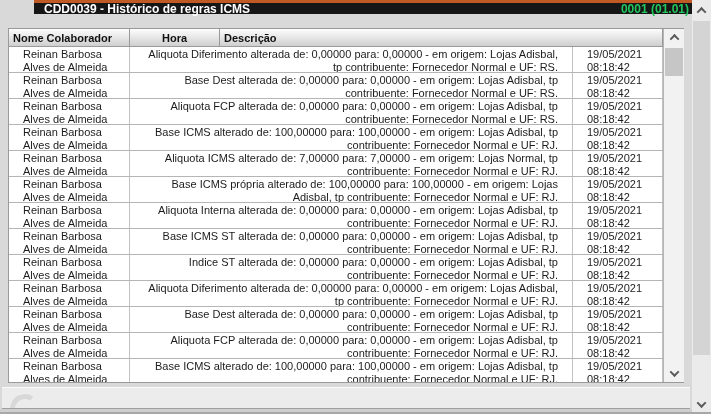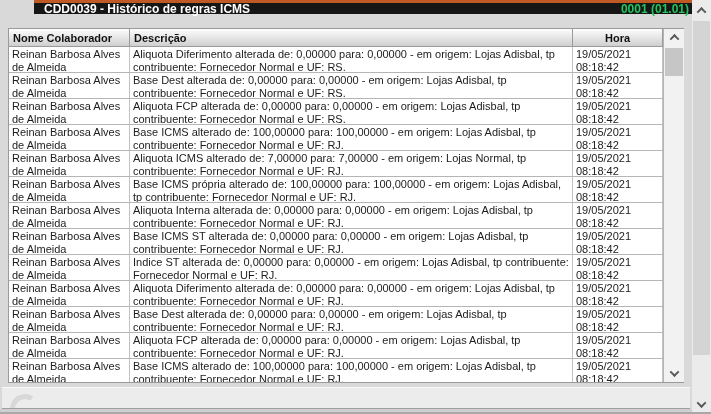--- a/index.html
+++ b/index.html
@@ -32,23 +32,23 @@
   .thead { display:flex; height:18px;
     background:linear-gradient(#fdfdfd, #cfcfcf);
     border-bottom:1px solid #9a9a9a; font-weight:bold; color:#111;
   }
   .thead .hcell { display:flex; align-items:center; padding:0 4px; border-right:1px solid #9a9a9a; cursor:pointer; }
   .h-name { width:121px; }
   .h-desc { width:443px; }
   .h-hora { width:90px; justify-content:center; }
   .tbody { width:654px; }
   .trow { display:flex; height:26px; border-bottom:1px solid #b5b5b5; background:#ffffff; cursor:pointer; }
-  .cell { padding:0 3px; line-height:12.5px; overflow:hidden; border-right:1px solid #c2c2c2; display:block; padding-top:1px; }
+  .cell { padding:0 14px; line-height:12.5px; overflow:hidden; border-right:1px solid #c2c2c2; display:block; padding-top:1px; }
   .cell-name { width:121px; text-align:left; }
-  .cell-desc { width:443px; text-align:left; }
+  .cell-desc { width:443px; text-align:right; }
   .cell-time { width:90px; text-align:left; }
   
   .inner-scroll {
     position:absolute; right:0; top:0; width:21px; height:100%;
     background:#f2f2f2; border-left:1px solid #b5b5b5;
   }
   .inner-scroll .sbtn { position:absolute; left:0; width:100%; height:17px; background:#f2f2f2;
     display:flex; align-items:center; justify-content:center; cursor:pointer; }
   .inner-scroll .sbtn.up { top:0; }
   .inner-scroll .sbtn.down { bottom:0; }
@@ -84,22 +84,22 @@
     <span class="title">CDD0039 - Histórico de regras ICMS</span>
     <span class="version">0001 (01.01)</span>
     <span class="help-btn">
       <span>?</span>
     </span>
   </div>
 
   <div class="table-wrap">
     <div class="thead">
       <div class="hcell h-name">Nome Colaborador</div>
+      <div class="hcell h-hora">Hora</div>
       <div class="hcell h-desc">Descrição</div>
-      <div class="hcell h-hora">Hora</div>
     </div>
     <div class="tbody">
         <div class="trow">
           <div class="cell cell-name">Reinan Barbosa Alves de Almeida</div>
           <div class="cell cell-desc">Aliquota Diferimento alterada de: 0,00000 para: 0,00000 - em origem: Lojas Adisbal, tp contribuente: Fornecedor Normal e UF: RS.</div>
           <div class="cell cell-time">19/05/2021 08:18:42</div>
         </div>
         <div class="trow">
           <div class="cell cell-name">Reinan Barbosa Alves de Almeida</div>
           <div class="cell cell-desc">Base Dest alterada de: 0,00000 para: 0,00000 - em origem: Lojas Adisbal, tp contribuente: Fornecedor Normal e UF: RS.</div>

